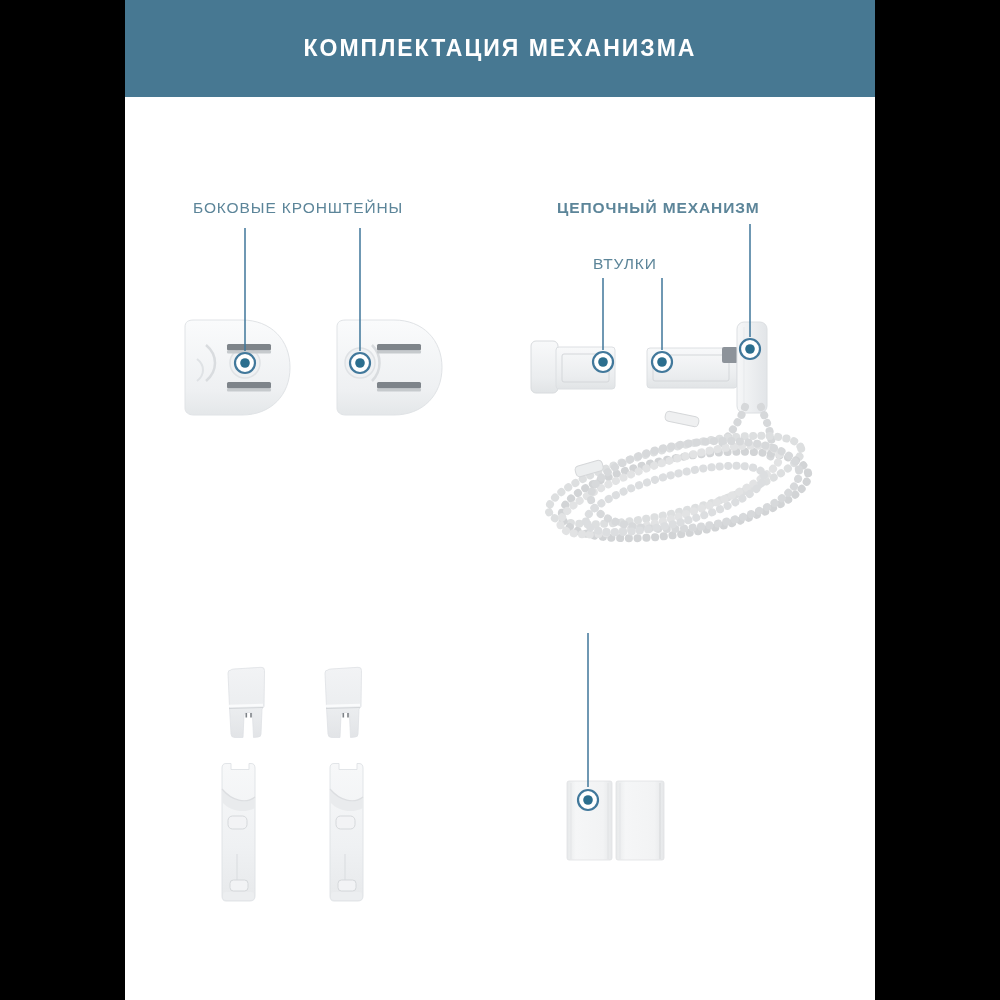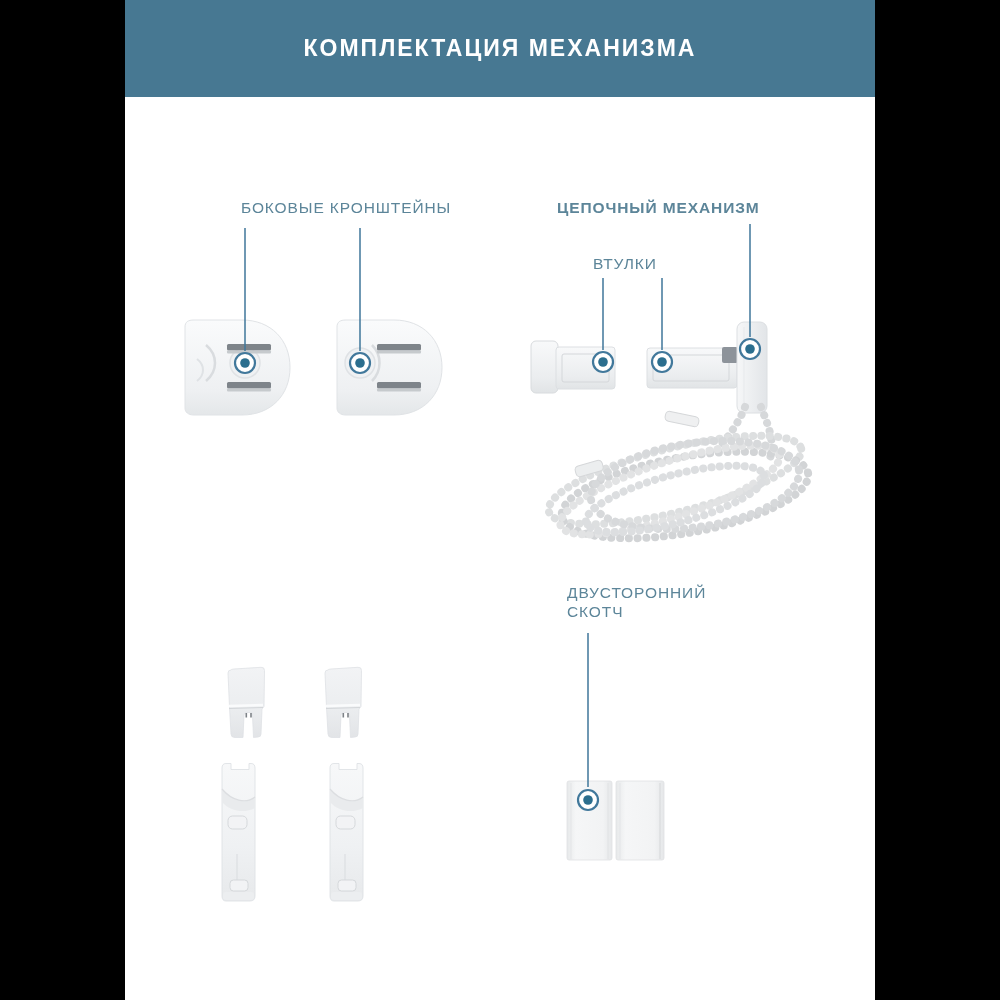--- a/index.html
+++ b/index.html
@@ -34,27 +34,23 @@
 </head>
 <body>
 
 <div class="stage">
   <div class="content">
 
     <div class="titlebar">
       <h1>КОМПЛЕКТАЦИЯ МЕХАНИЗМА</h1>
     </div>
 
-    <div class="lbl" style="left:68px;top:198px;margin-left:48px;">БОКОВЫЕ КРОНШТЕЙНЫ</div>
+    <div class="lbl" style="left:68px;top:198px;">БОКОВЫЕ КРОНШТЕЙНЫ</div>
     <div class="lbl" style="left:432px;top:198px;font-weight:bold;">ЦЕПОЧНЫЙ МЕХАНИЗМ</div>
     <div class="lbl" style="left:468px;top:254px;">ВТУЛКИ</div>
-    <div class="lbl" style="left:442px;top:583px;">
-      <span>ДВУСТОРОННИЙ</span>
-      <span>СКОТЧ</span>
-    </div>
 
     <svg class="art" style="left:59px;top:319px;" width="108" height="98" viewBox="0 0 108 98">
       <defs>
         <linearGradient id="gb1" x1="0" y1="0" x2="0" y2="1">
           <stop offset="0" stop-color="#fafbfc"></stop>
             <stop offset="0.75" stop-color="#eef0f2"></stop>
             <stop offset="1" stop-color="#e4e7e9"></stop>
         </linearGradient>
       </defs>
       <path d="M10,1 L58,1 C87,1 106,21 106,48.5 C106,76 87,96 58,96 L10,96 C4,96 1,93 1,89 L1,8 C1,3 4,1 10,1 Z" fill="url(#gb1)" stroke="#e0e3e6" stroke-width="1"></path>

